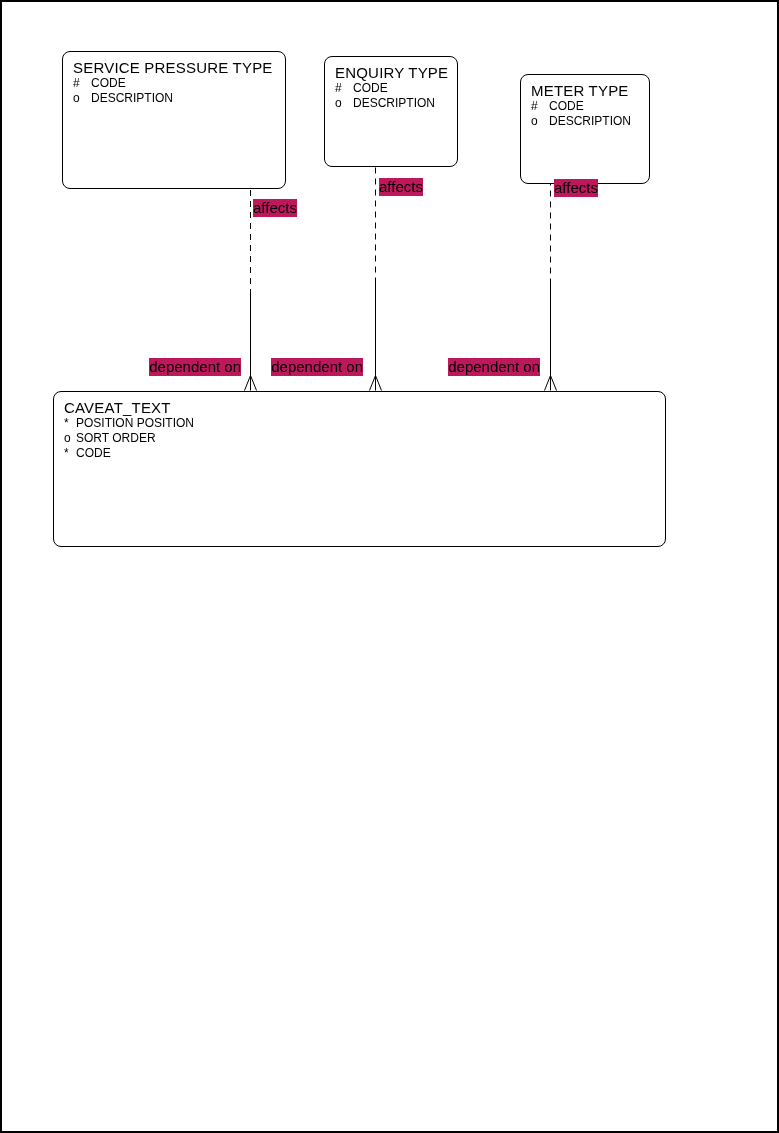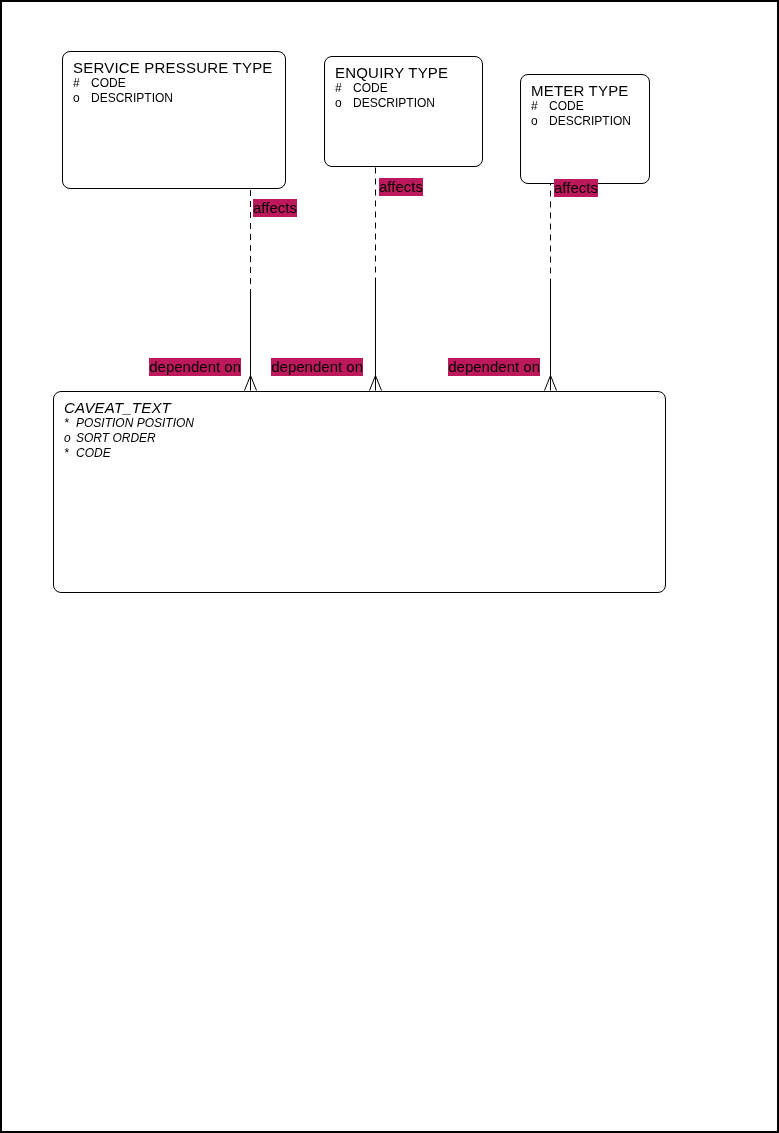--- a/index.html
+++ b/index.html
@@ -60,23 +60,23 @@
   .attr .prefix {
     display: inline-block;
     width: 18px;
     flex: 0 0 18px;
   }
   .entity.narrow-prefix .attr .prefix {
     width: 12px;
     flex: 0 0 12px;
   }
   #entity-0 { left: 62px;  top: 51px;  width: 224px; height: 138px; }
-  #entity-1 { left: 324px; top: 56px;  width: 159px; height: 111px; }
+  #entity-1 { left: 324px; top: 56px;  width: 134px; height: 111px; }
   #entity-2 { left: 520px; top: 74px;  width: 130px; height: 110px; }
-  #entity-3 { left: 53px;  top: 391px; width: 613px; height: 202px; font-style: italic; }
+  #entity-3 { left: 53px;  top: 391px; width: 613px; height: 156px; }
   .rel-label {
     position: absolute;
     font-size: 15px;
     line-height: 18px;
     white-space: nowrap;
     background: #be185d;
   }
   #affects-1 { left: 253px; top: 199px; }
   #affects-2 { left: 379px; top: 178px; }
   #affects-3 { left: 554px; top: 179px; }

